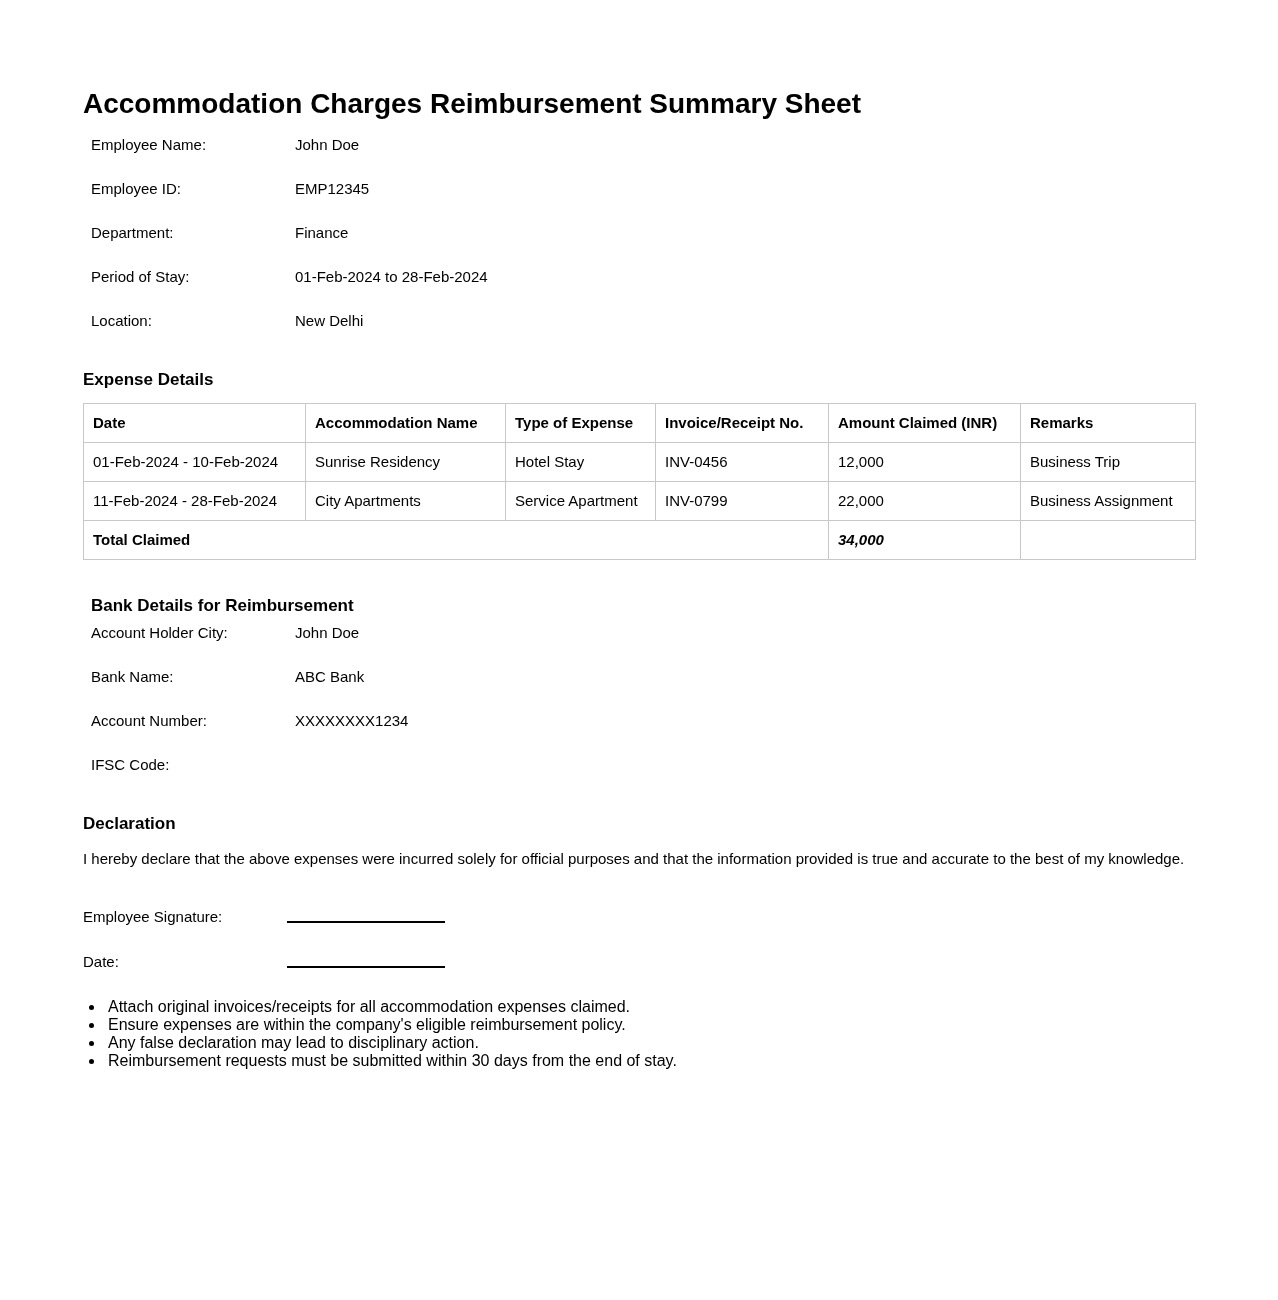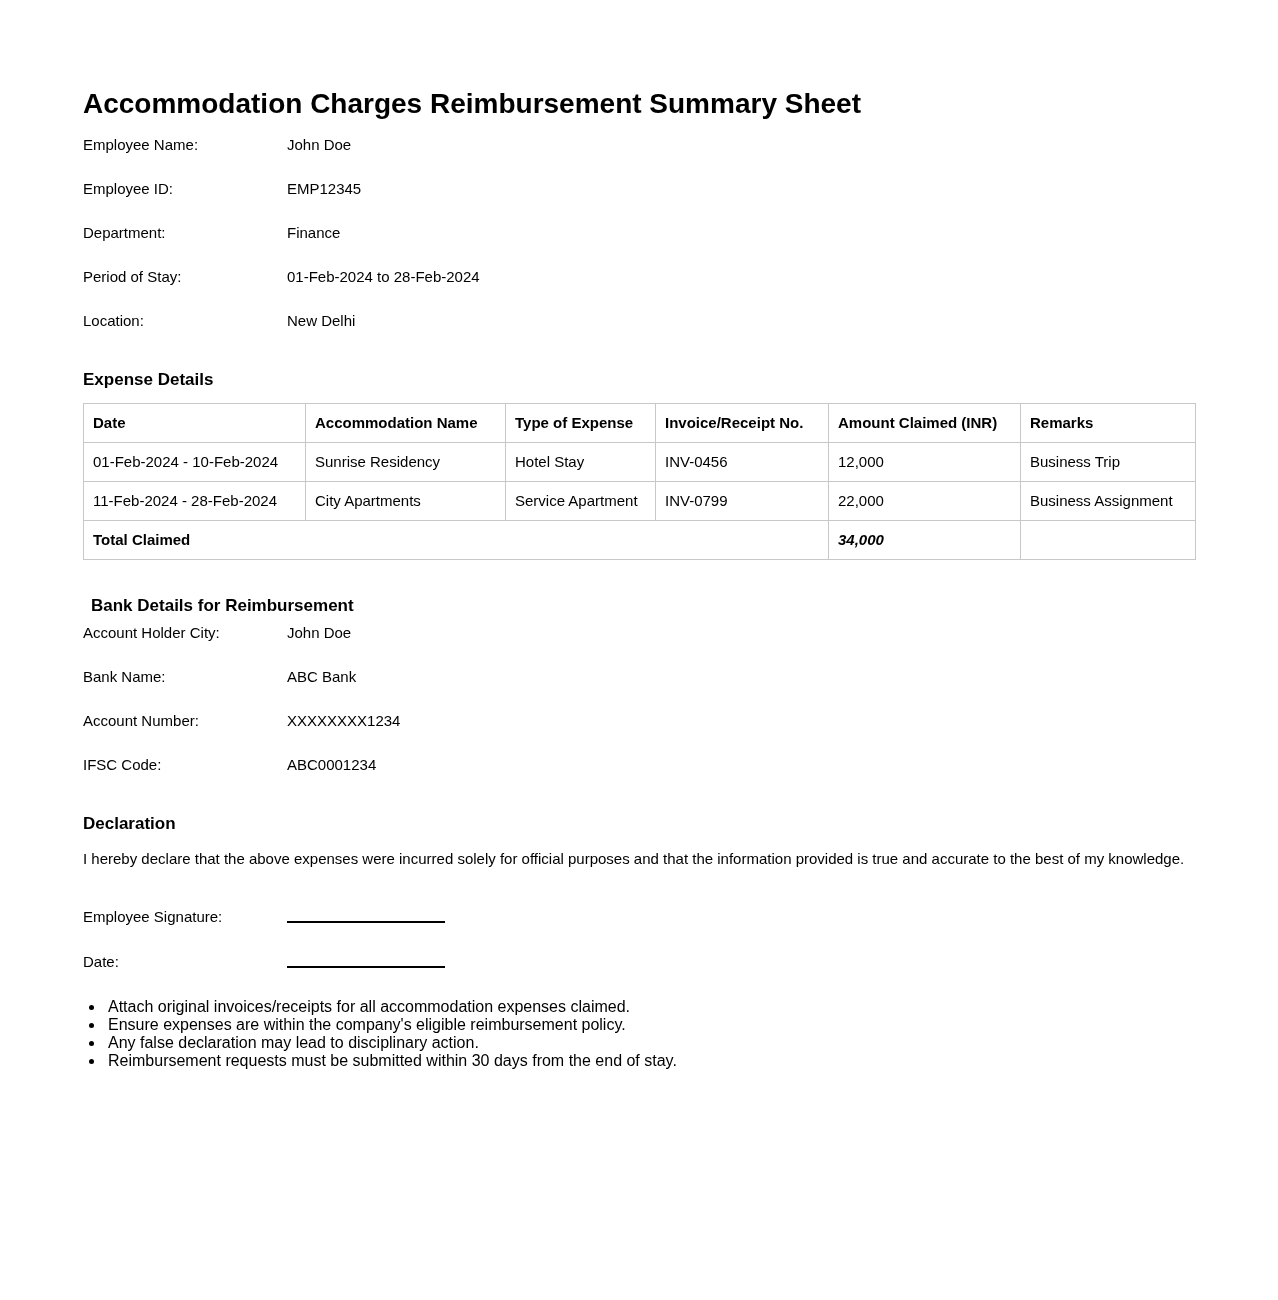--- a/index.html
+++ b/index.html
@@ -19,20 +19,21 @@
     font-size: 28px;
     line-height: 32px;
     font-weight: bold;
     margin: 0 0 16px 0;
   }
   .field-row {
     display: flex;
     font-size: 15px;
     line-height: 18px;
     margin-bottom: 26px;
+    margin-left: 8px;
   }
   .field-label {
     width: 204px;
     flex-shrink: 0;
   }
   .field-value { flex: 1; }
   h2.section-heading {
     font-size: 17px;
     line-height: 20px;
     font-weight: bold;
@@ -175,21 +176,20 @@
     <div class="field-row">
       <div class="field-label">Bank Name:</div>
       <div class="field-value">ABC Bank</div>
     </div>
     <div class="field-row">
       <div class="field-label">Account Number:</div>
       <div class="field-value">XXXXXXXX1234</div>
     </div>
     <div class="field-row">
       <div class="field-label">IFSC Code:</div>
-      <div class="field-value">ABC0001234</div>
     </div>
   </div>
 
   <h2 class="section-heading declaration-heading">Declaration</h2>
   <p class="declaration-text">I hereby declare that the above expenses were incurred solely for official purposes and that the information provided is true and accurate to the best of my knowledge.</p>
 
   <div class="signature-block">
     <div class="sig-row">
       <div class="sig-label">Employee Signature:</div>
       <div class="sig-line"></div>

